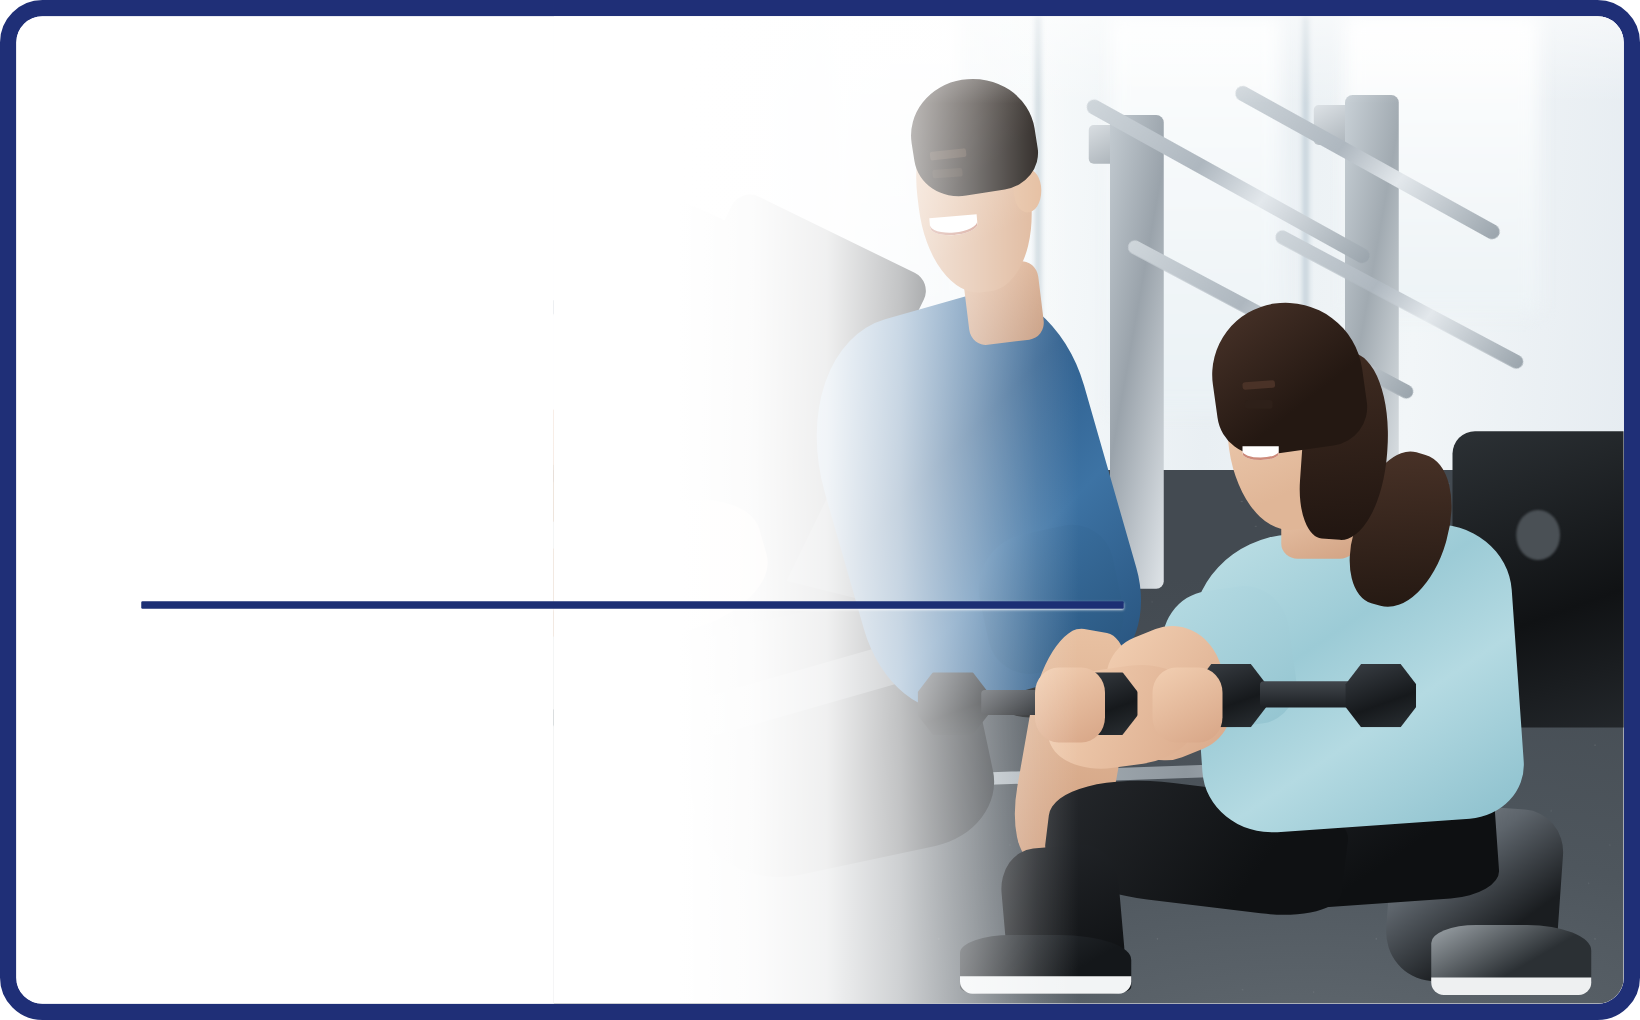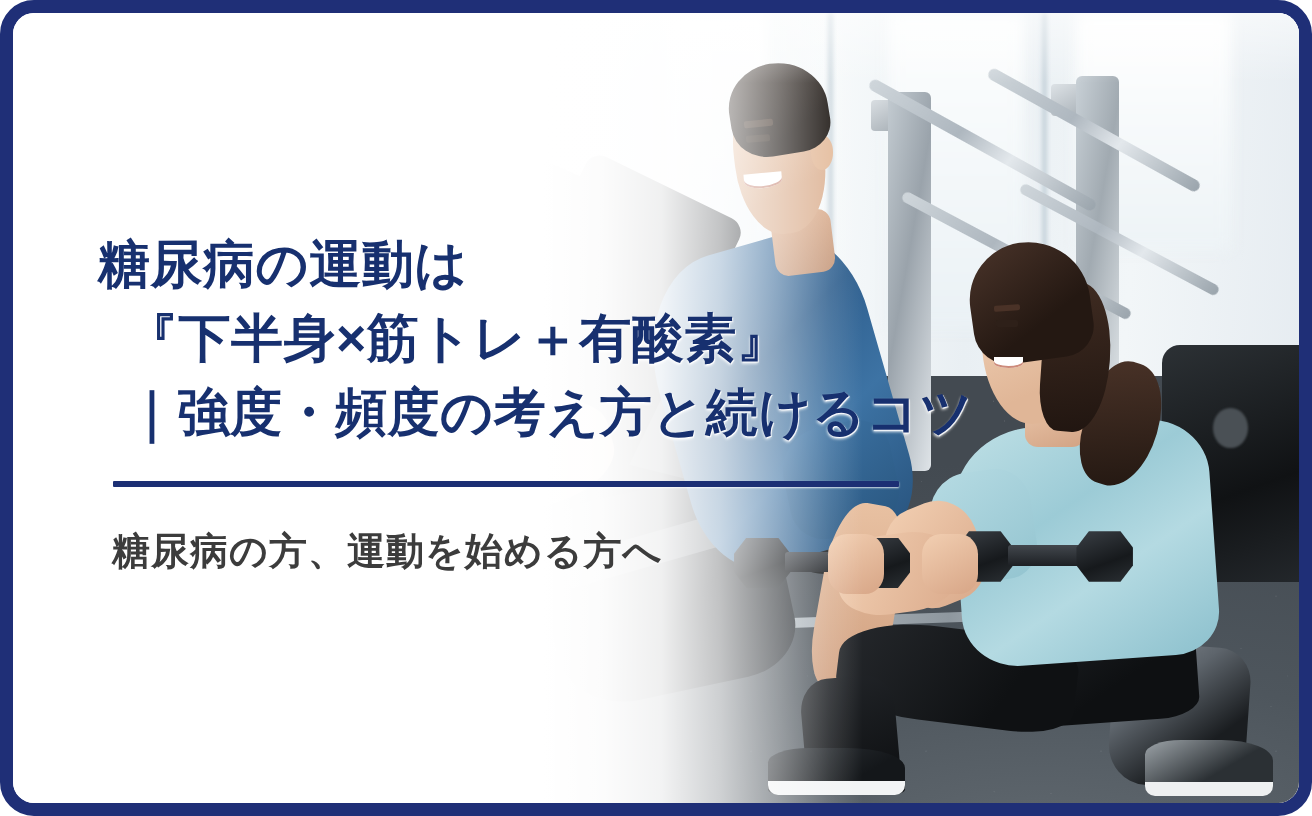--- a/index.html
+++ b/index.html
@@ -515,26 +515,20 @@
         <div class="w-mouth"></div>
 
       </div>
 
       <div class="photo-fade-top"></div>
       <div class="photo-fade"></div>
     </div>
 
     <div class="text-block">
 
-      <div class="title">
-        <span class="title-line">糖尿病の運動は</span>
-        <span class="title-line indent">『下半身×筋トレ＋有酸素』</span>
-        <span class="title-line indent">｜強度・頻度の考え方と続けるコツ</span>
-      </div>
 
       <div class="divider"></div>
 
-      <div class="subtitle">糖尿病の方、運動を始める方へ</div>
 
     </div>
 
   </div>
 </div>
 
 </body></html>

